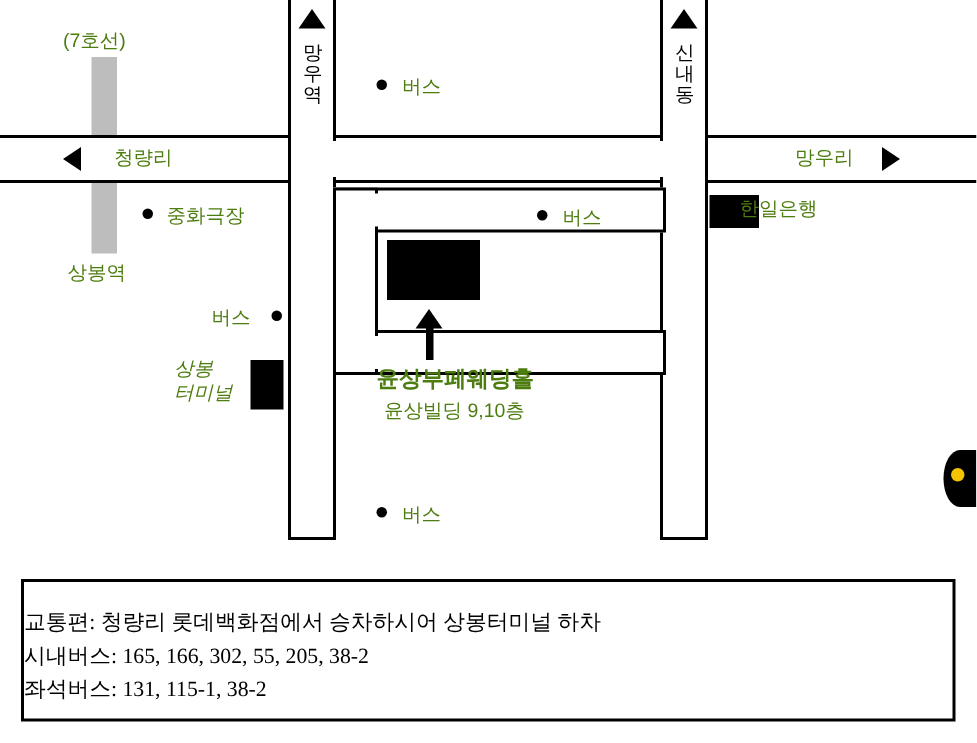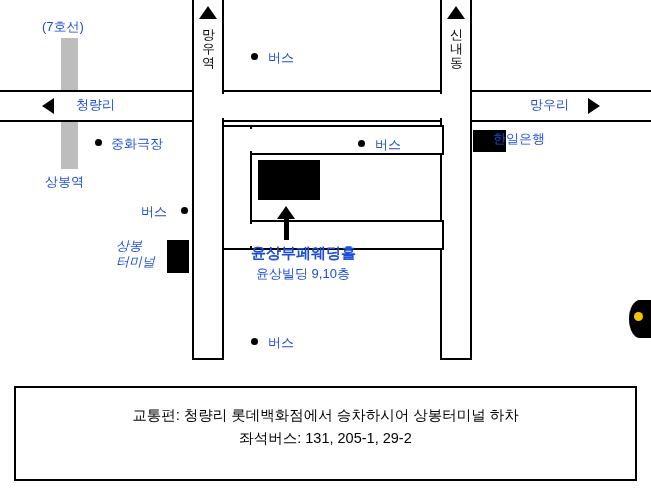--- a/index.html
+++ b/index.html
@@ -40,21 +40,21 @@
   .dot {
     position: absolute;
     width: 7px;
     height: 7px;
     background: #000000;
     border-radius: 50%;
   }
   .lbl {
     position: absolute;
     font-size: 13px;
-    color: #1d4ed8;
+    color: #4d7c0f;
     white-space: nowrap;
     line-height: 1.25;
   }
   .lbl-v {
     position: absolute;
     font-size: 13px;
     color: #000000;
     line-height: 1.08;
     text-align: center;
     width: 15px;
@@ -95,24 +95,25 @@
     position: absolute;
     left: 14px;
     top: 386px;
     width: 623px;
     height: 95px;
     border: 2px solid #000000;
     box-sizing: border-box;
     background: #ffffff;
   }
   .legend-line {
-    text-align: center;
+    text-align: left;
     font-size: 14.5px;
     color: #000000;
     line-height: 1.0;
+    font-family: Liberation Serif, serif;
   }
   .legend-l1 { margin-top: 20px; }
   .legend-l2 { margin-top: 8px; }
   .legend-l3 { margin-top: 8px; }
   .corner-mark {
     position: absolute;
     right: 0px;
     top: 300px;
     width: 22px;
     height: 38px;
@@ -204,18 +205,19 @@
     <div>터미널</div>
   </div>
 
   <div class="lbl lbl-b" style="left:251px; top:244px; font-size:15px;">윤상부페웨딩홀</div>
   <div class="lbl" style="left:256px; top:266px;">윤상빌딩 9,10층</div>
 
   <div class="lbl" style="left:268px; top:335px;">버스</div>
 
   <div class="legend-box">
     <div class="legend-line legend-l1">교통편: 청량리 롯데백화점에서 승차하시어 상봉터미널 하차</div>
-    <div class="legend-line legend-l3">좌석버스: 131, 205-1, 29-2</div>
+    <div class="legend-line legend-l2">시내버스: 165, 166, 302, 55, 205, 38-2</div>
+    <div class="legend-line legend-l3">좌석버스: 131, 115-1, 38-2</div>
   </div>
 
   <div class="corner-mark"></div>
 
 </div>
 
 </body></html>

